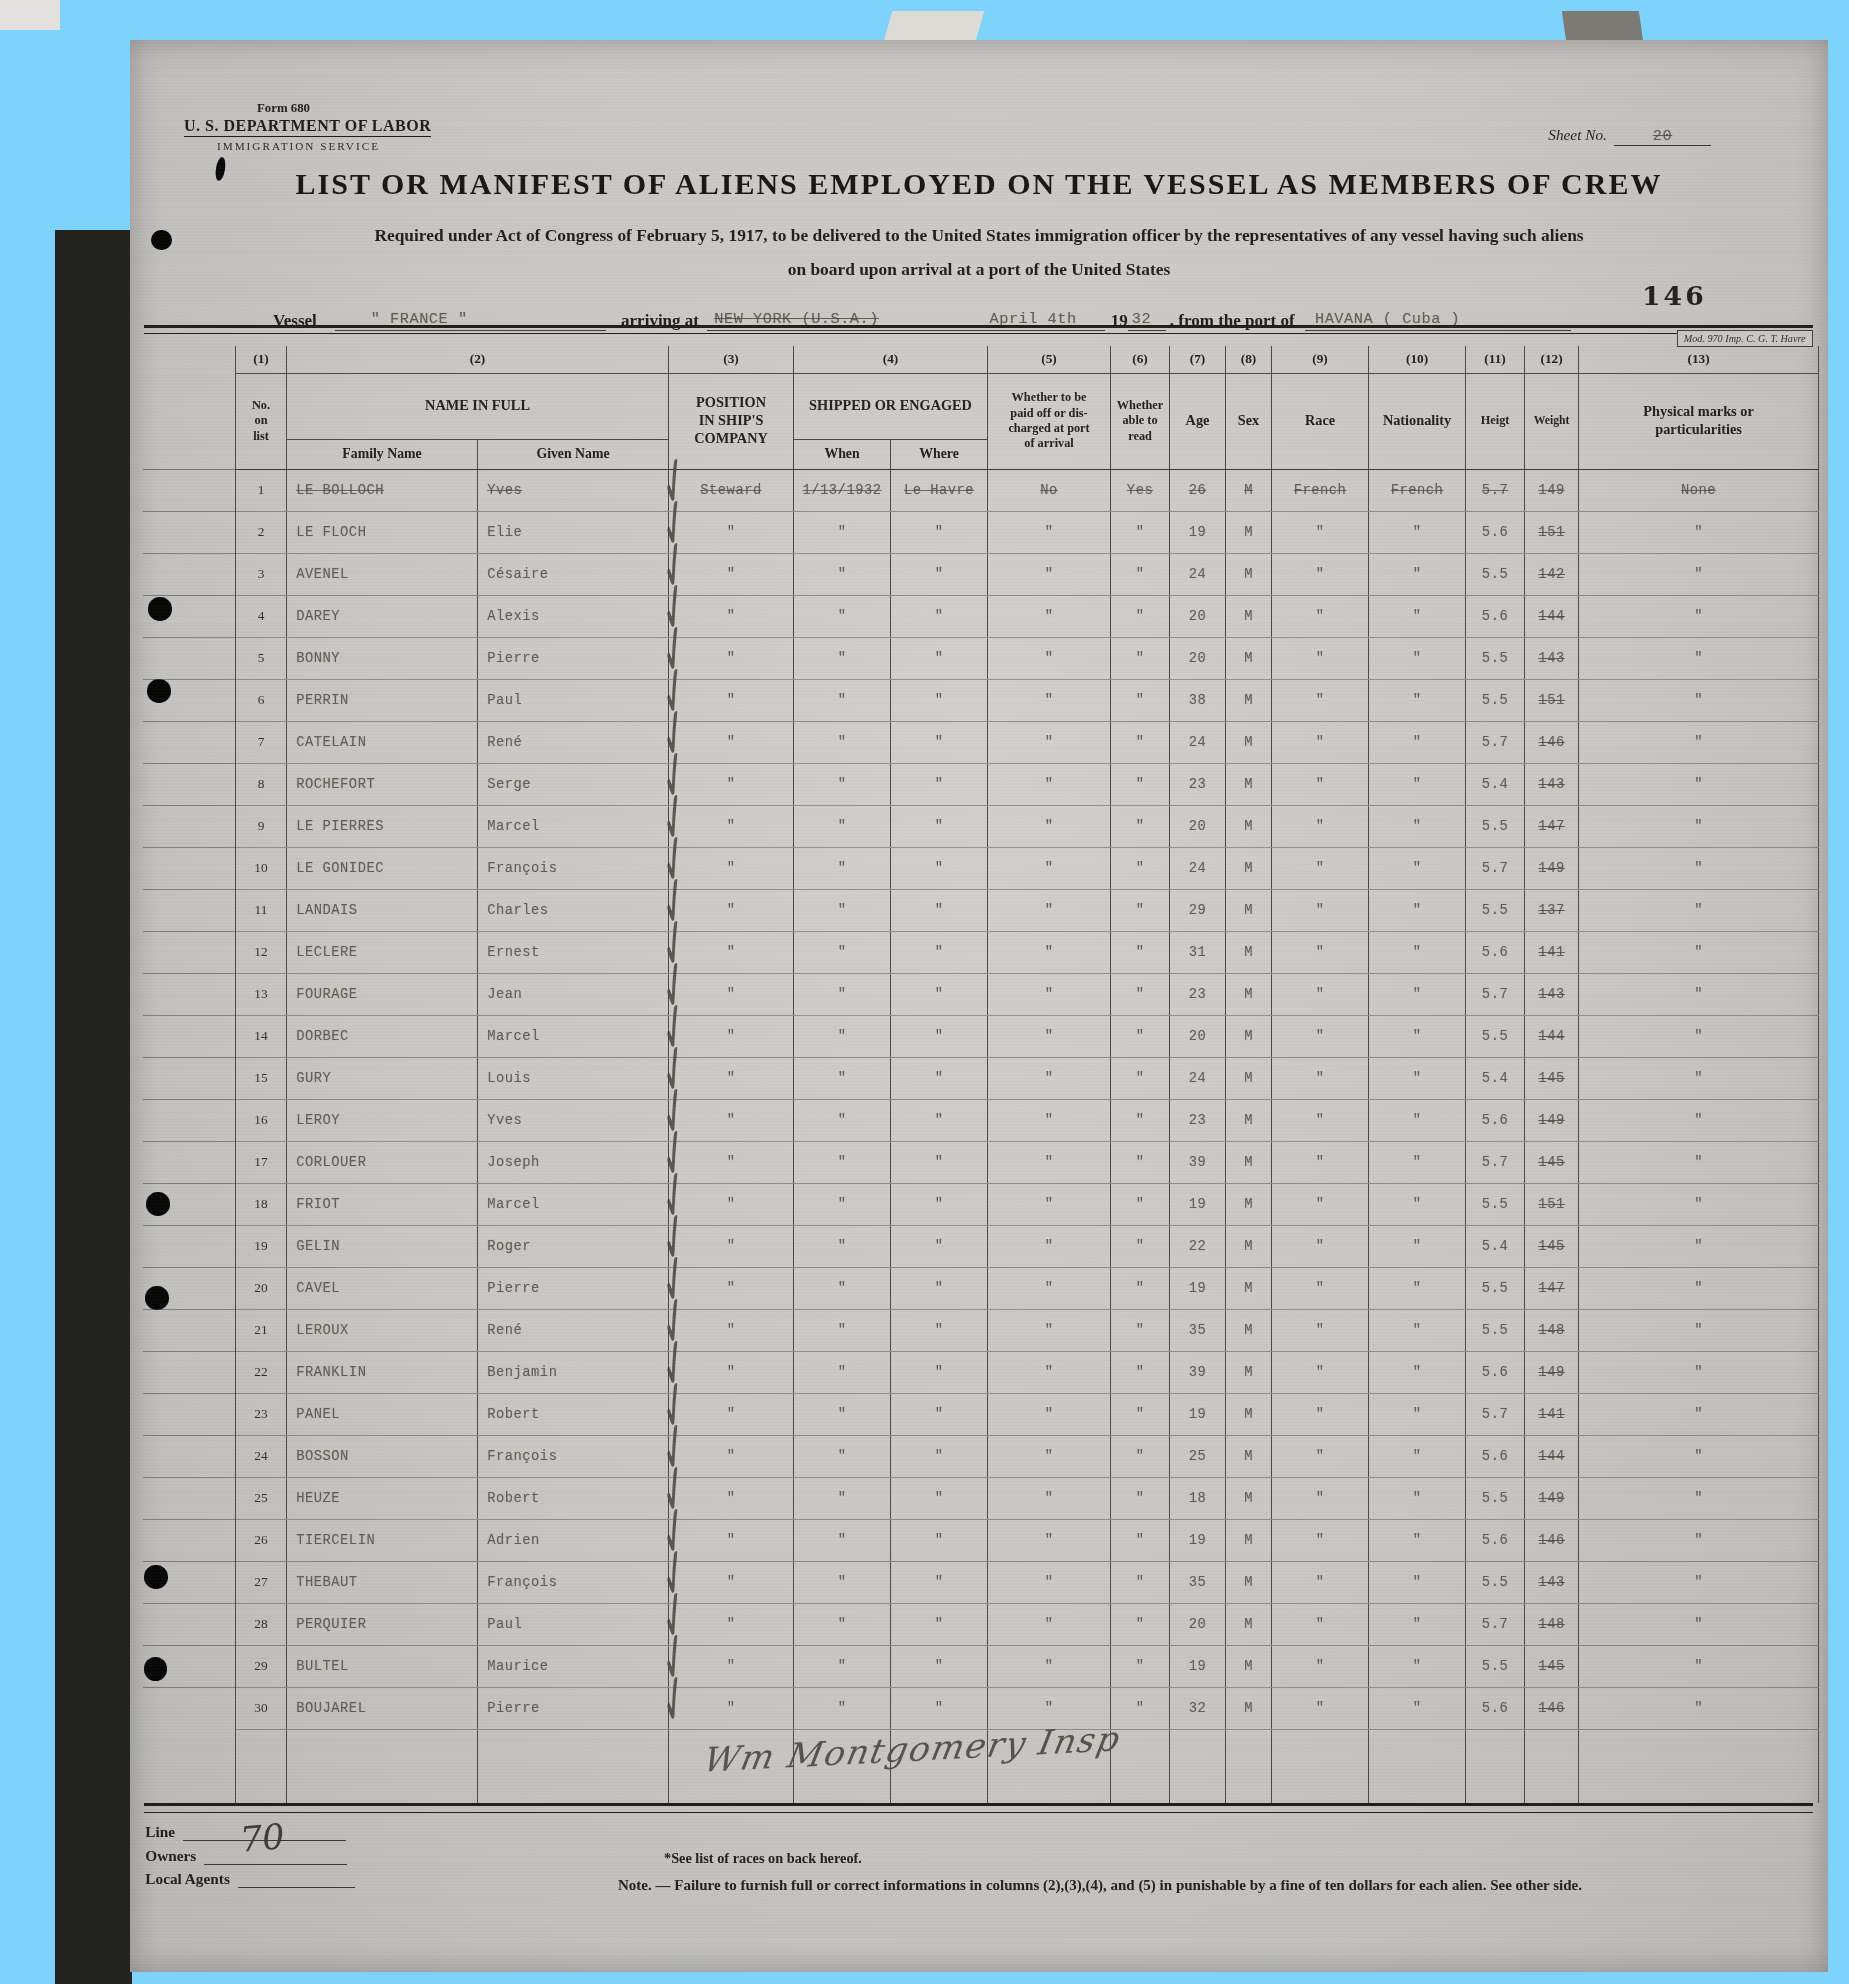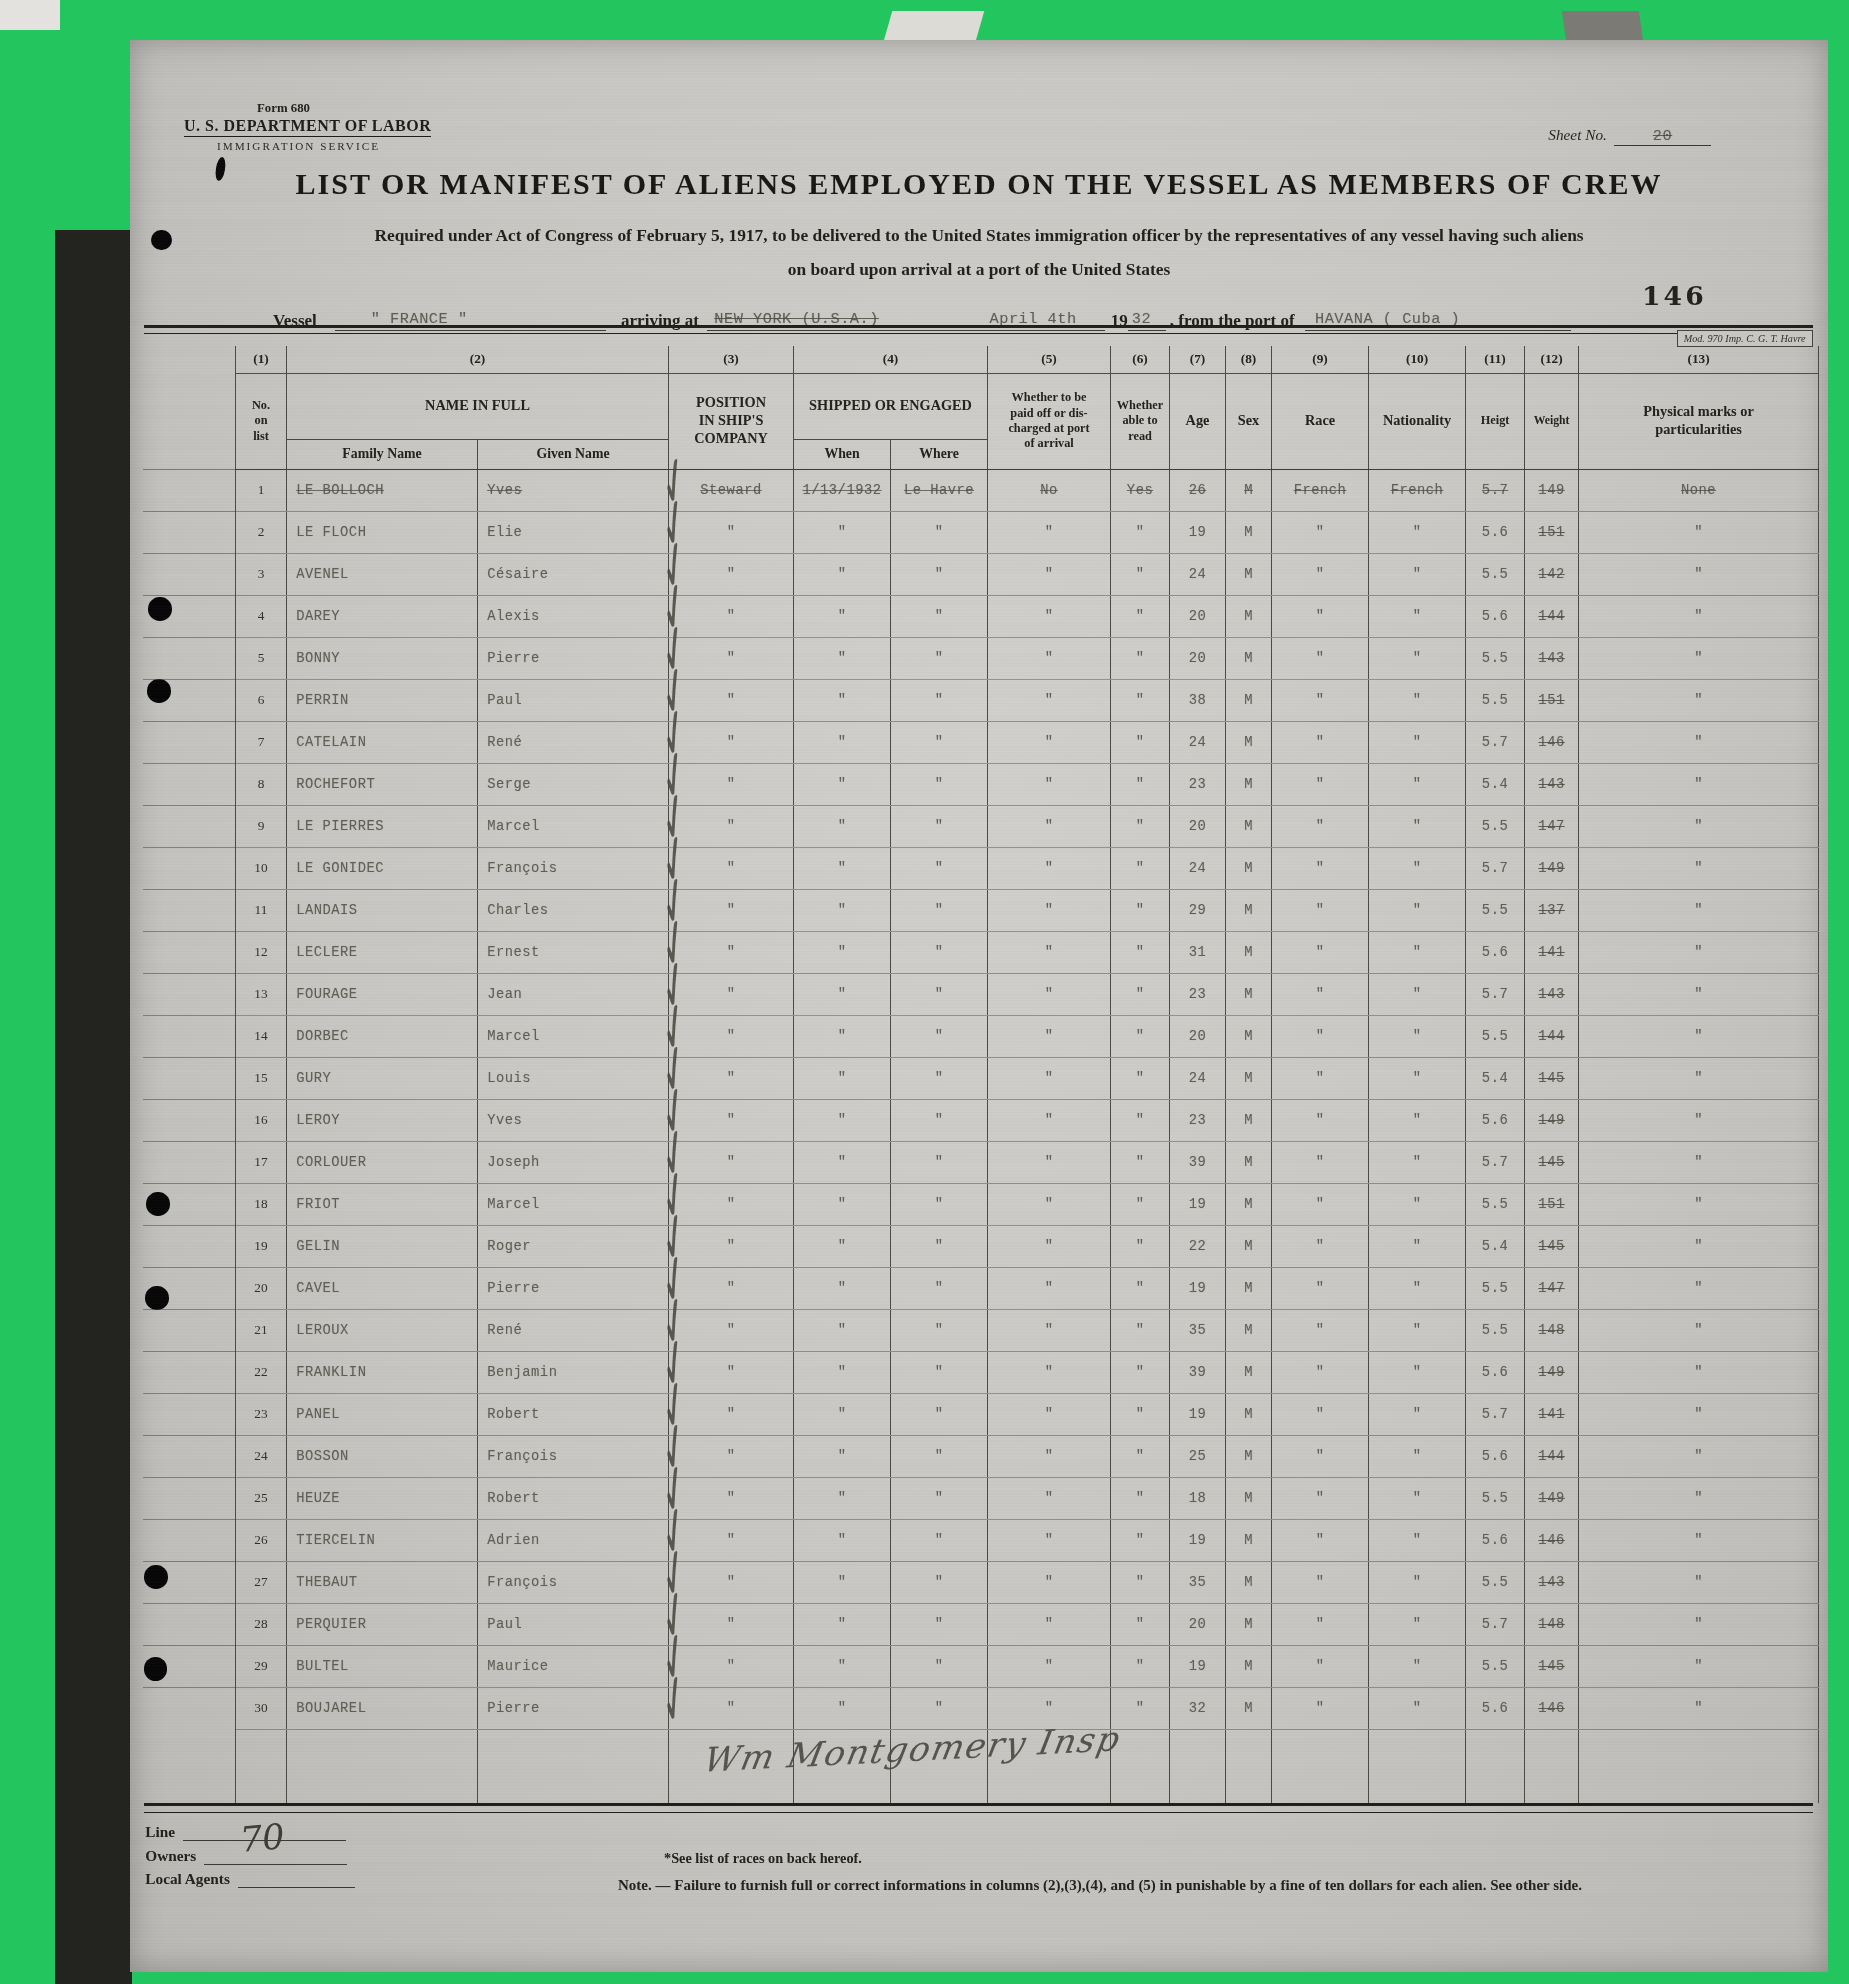--- a/index.html
+++ b/index.html
@@ -1,16 +1,16 @@
 <!DOCTYPE html>
 <html style="font-size:8.2px"><head>
 <meta charset="utf-8">
 <style>
   html,body{margin:0;padding:0;background:#000;}
-  .scan{position:relative;width:1849px;height:1985px;background:#22c55e;overflow:hidden;
+  .scan{position:relative;width:1849px;height:1985px;background:#7dd3fc;overflow:hidden;
         font-family:"Liberation Serif",serif;}
   .corner-tl{position:absolute;left:0;top:0;width:60px;height:30px;background:#e3e2de;}
   .left-strip{position:absolute;left:55px;top:230px;width:77px;height:1755px;background:#232320;}
   .tab{position:absolute;top:11.2px;height:30px;}
   .tab1{left:888px;width:92px;background:#dcdbd6;transform:skewX(-16deg);}
   .tab2{left:1564px;width:77px;background:#7b7a74;transform:skewX(8deg);}
 
   .paper{position:absolute;left:130px;top:40px;width:1698px;height:1932px;
          background:radial-gradient(ellipse at 50% 38%,#d0cfcb 0%,#c7c6c2 55%,#b9b8b4 100%);
          box-shadow:inset 0 0 31px rgba(0,0,0,.25);}

